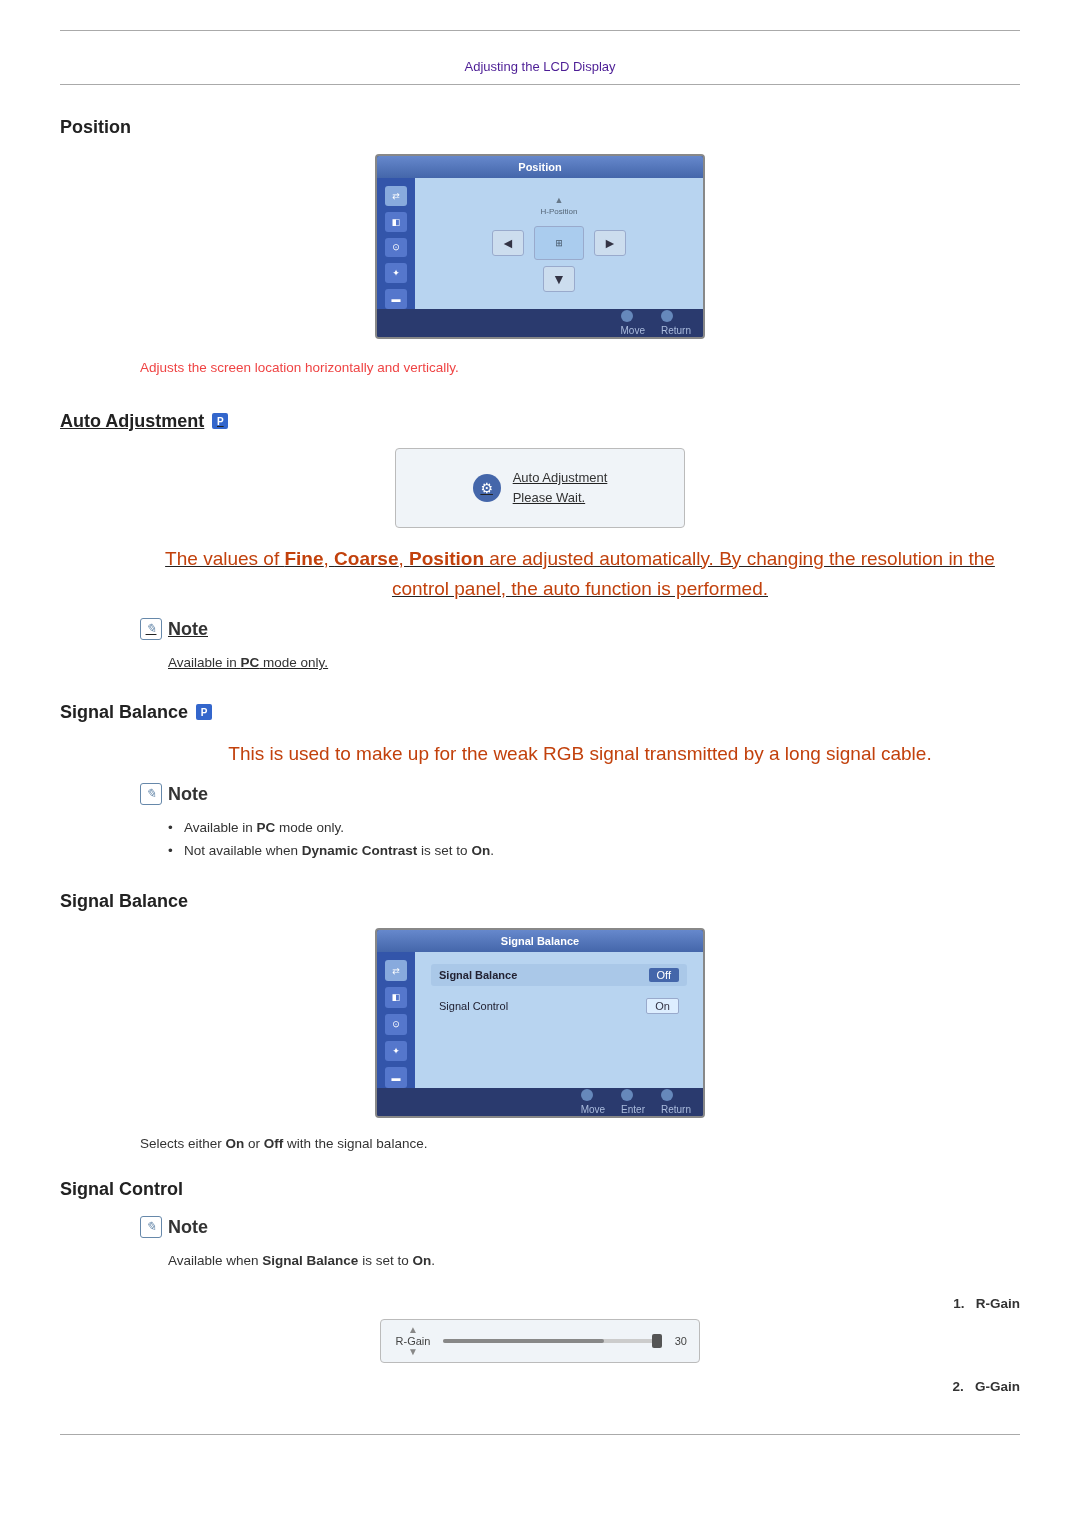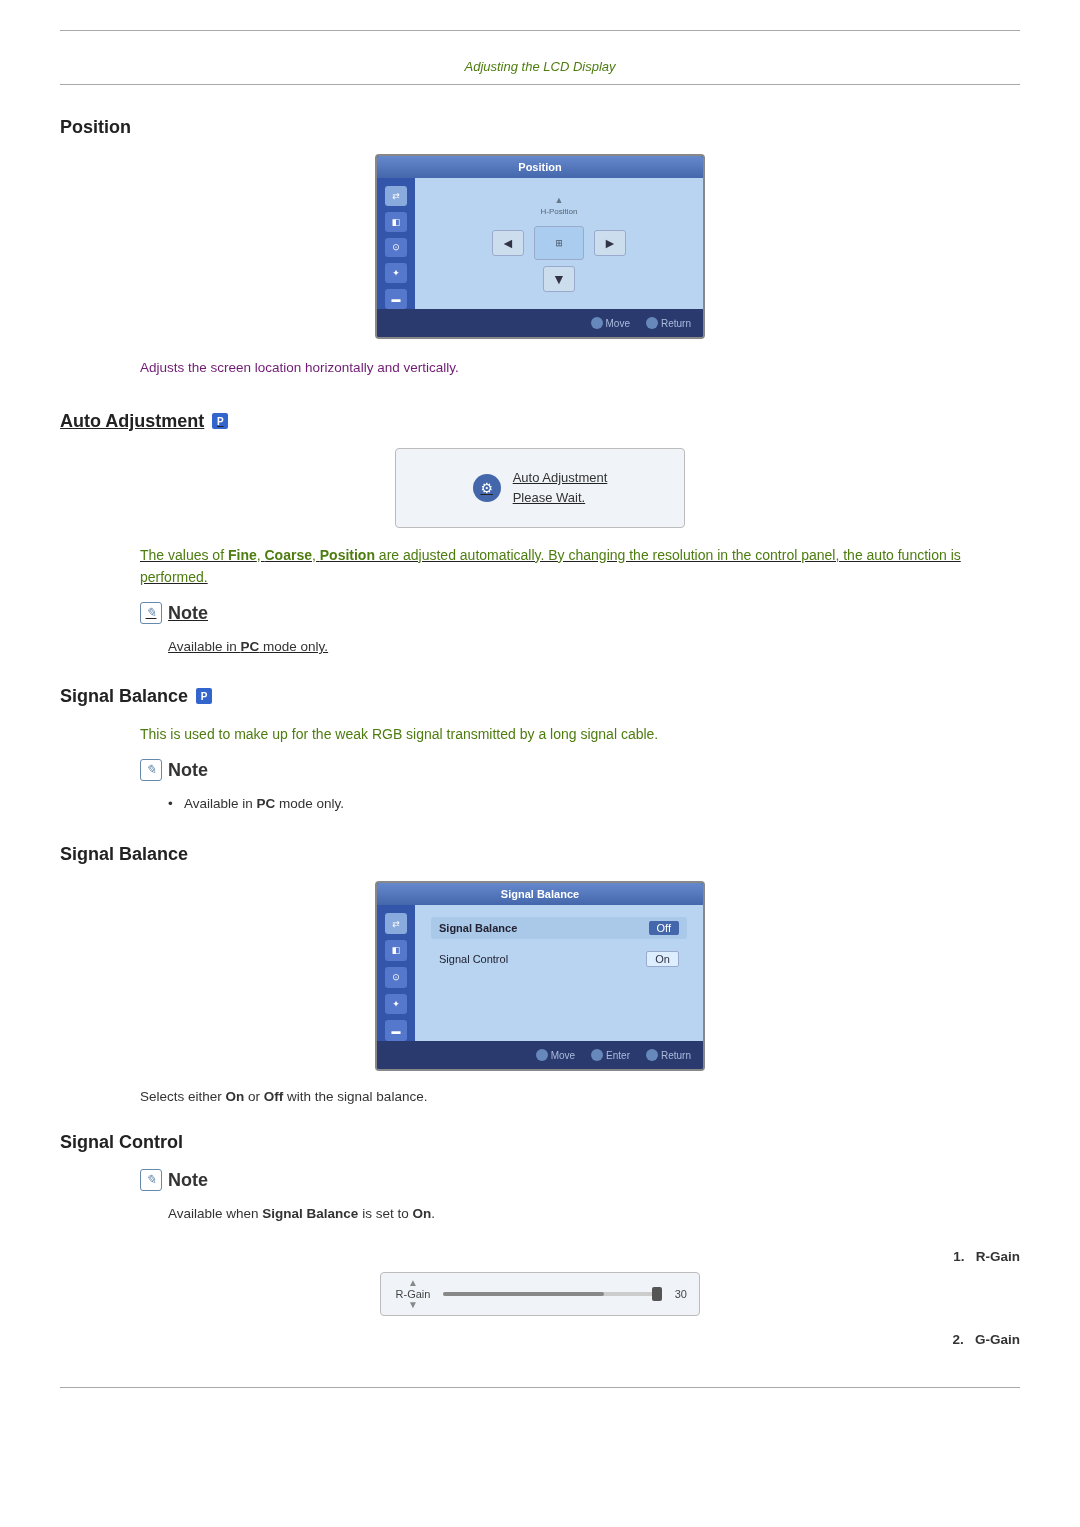--- a/index.html
+++ b/index.html
@@ -17,23 +17,22 @@
     }
 
     .top-rule {
       border-top: 1px solid #aaa;
       margin-bottom: 28px;
     }
 
     .page-title-bar {
       text-align: center;
       font-size: 13px;
-      color: #4d7c0f;
+      color: #4c1d95;
       margin-bottom: 10px;
-      font-style: italic;
     }
 
     .top-rule2 {
       border-top: 1px solid #aaa;
       margin-bottom: 32px;
     }
 
     
     .section-heading {
       font-size: 18px;
@@ -150,39 +149,40 @@
       align-items: center;
       justify-content: flex-end;
       padding-right: 12px;
       gap: 16px;
     }
 
     .monitor-footer-btn {
       color: #aabbdd;
       font-size: 10px;
       display: flex;
-      align-items: flex-end;
+      align-items: flex-start;
       gap: 3px;
+      flex-direction: column;
     }
 
     .footer-icon {
       width: 12px;
       height: 12px;
       border-radius: 50%;
       background: #6688bb;
       display: inline-block;
     }
 
     
     .desc-text {
       margin-left: 80px;
       margin-bottom: 20px;
       font-size: 13.5px;
       line-height: 1.6;
-      color: #701a75;
+      color: #ef4444;
     }
 
     
     .auto-adj-section {
       margin-bottom: 28px;
       text-decoration: underline;
     }
 
     .auto-adj-mockup-wrapper {
       display: flex;
@@ -391,24 +391,25 @@
     }
 
     .bottom-rule {
       border-top: 1px solid #aaa;
       margin-top: 40px;
     }
 
     
     .body-text {
       margin-left: 80px;
-      font-size: 14px;
+      font-size: 19px;
       line-height: 1.6;
-      color: #4d7c0f;
+      color: #c2410c;
       margin-bottom: 14px;
+      text-align: center;
     }
 
     .signal-balance-on-off-row {
       margin-left: 80px;
       font-size: 13.5px;
       color: #333;
       margin-bottom: 20px;
     }
   </style>
 </head>
@@ -511,20 +512,23 @@
 
     <div class="note-box">
       <div class="note-icon">✎</div>
       <span class="note-label">Note</span>
     </div>
 
     <ul class="bullet-list">
       <li>
         Available in <strong>PC</strong> mode only.
       </li>
+      <li>
+        Not available when <strong>Dynamic Contrast</strong> is set to <strong>On</strong>.
+      </li>
     </ul>
   </div>
 
   <div style="margin-bottom:28px;">
     <div class="section-heading">
       <span>Signal Balance</span>
     </div>
 
     <div class="signal-balance-mockup-wrapper">
       <div class="signal-balance-mockup">

